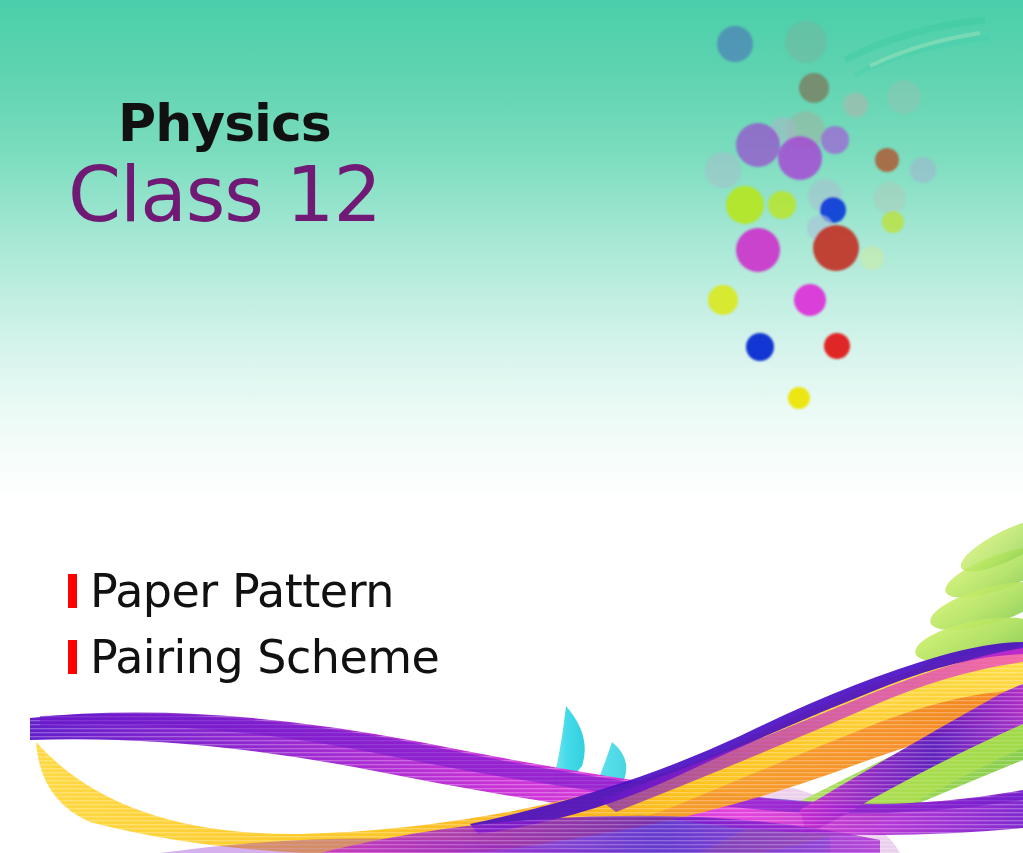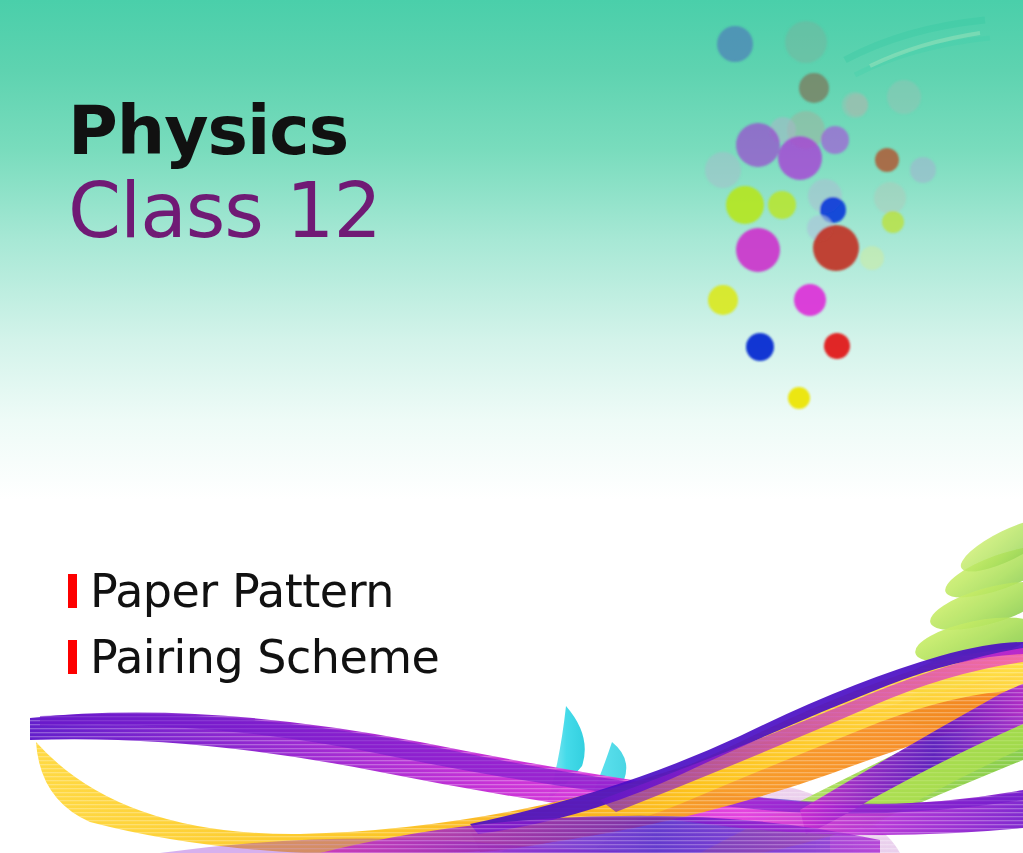--- a/index.html
+++ b/index.html
@@ -48,25 +48,26 @@
   .title-block {
     position: absolute;
     left: 68px;
     top: 98px;
     z-index: 20;
   }
   .title-main {
     display: block;
     font-family: "DejaVu Sans", sans-serif;
     font-weight: bold;
-    font-size: 68px;
+    font-size: 52px;
     line-height: 0.97;
     color: #111111;
     letter-spacing: -1px;
     white-space: nowrap;
+    text-align: center;
   }
   .title-sub {
     display: block;
     font-family: "DejaVu Sans", sans-serif;
     font-weight: normal;
     font-size: 76px;
     line-height: 1.02;
     color: #111111;
     letter-spacing: -1px;
     white-space: nowrap;

